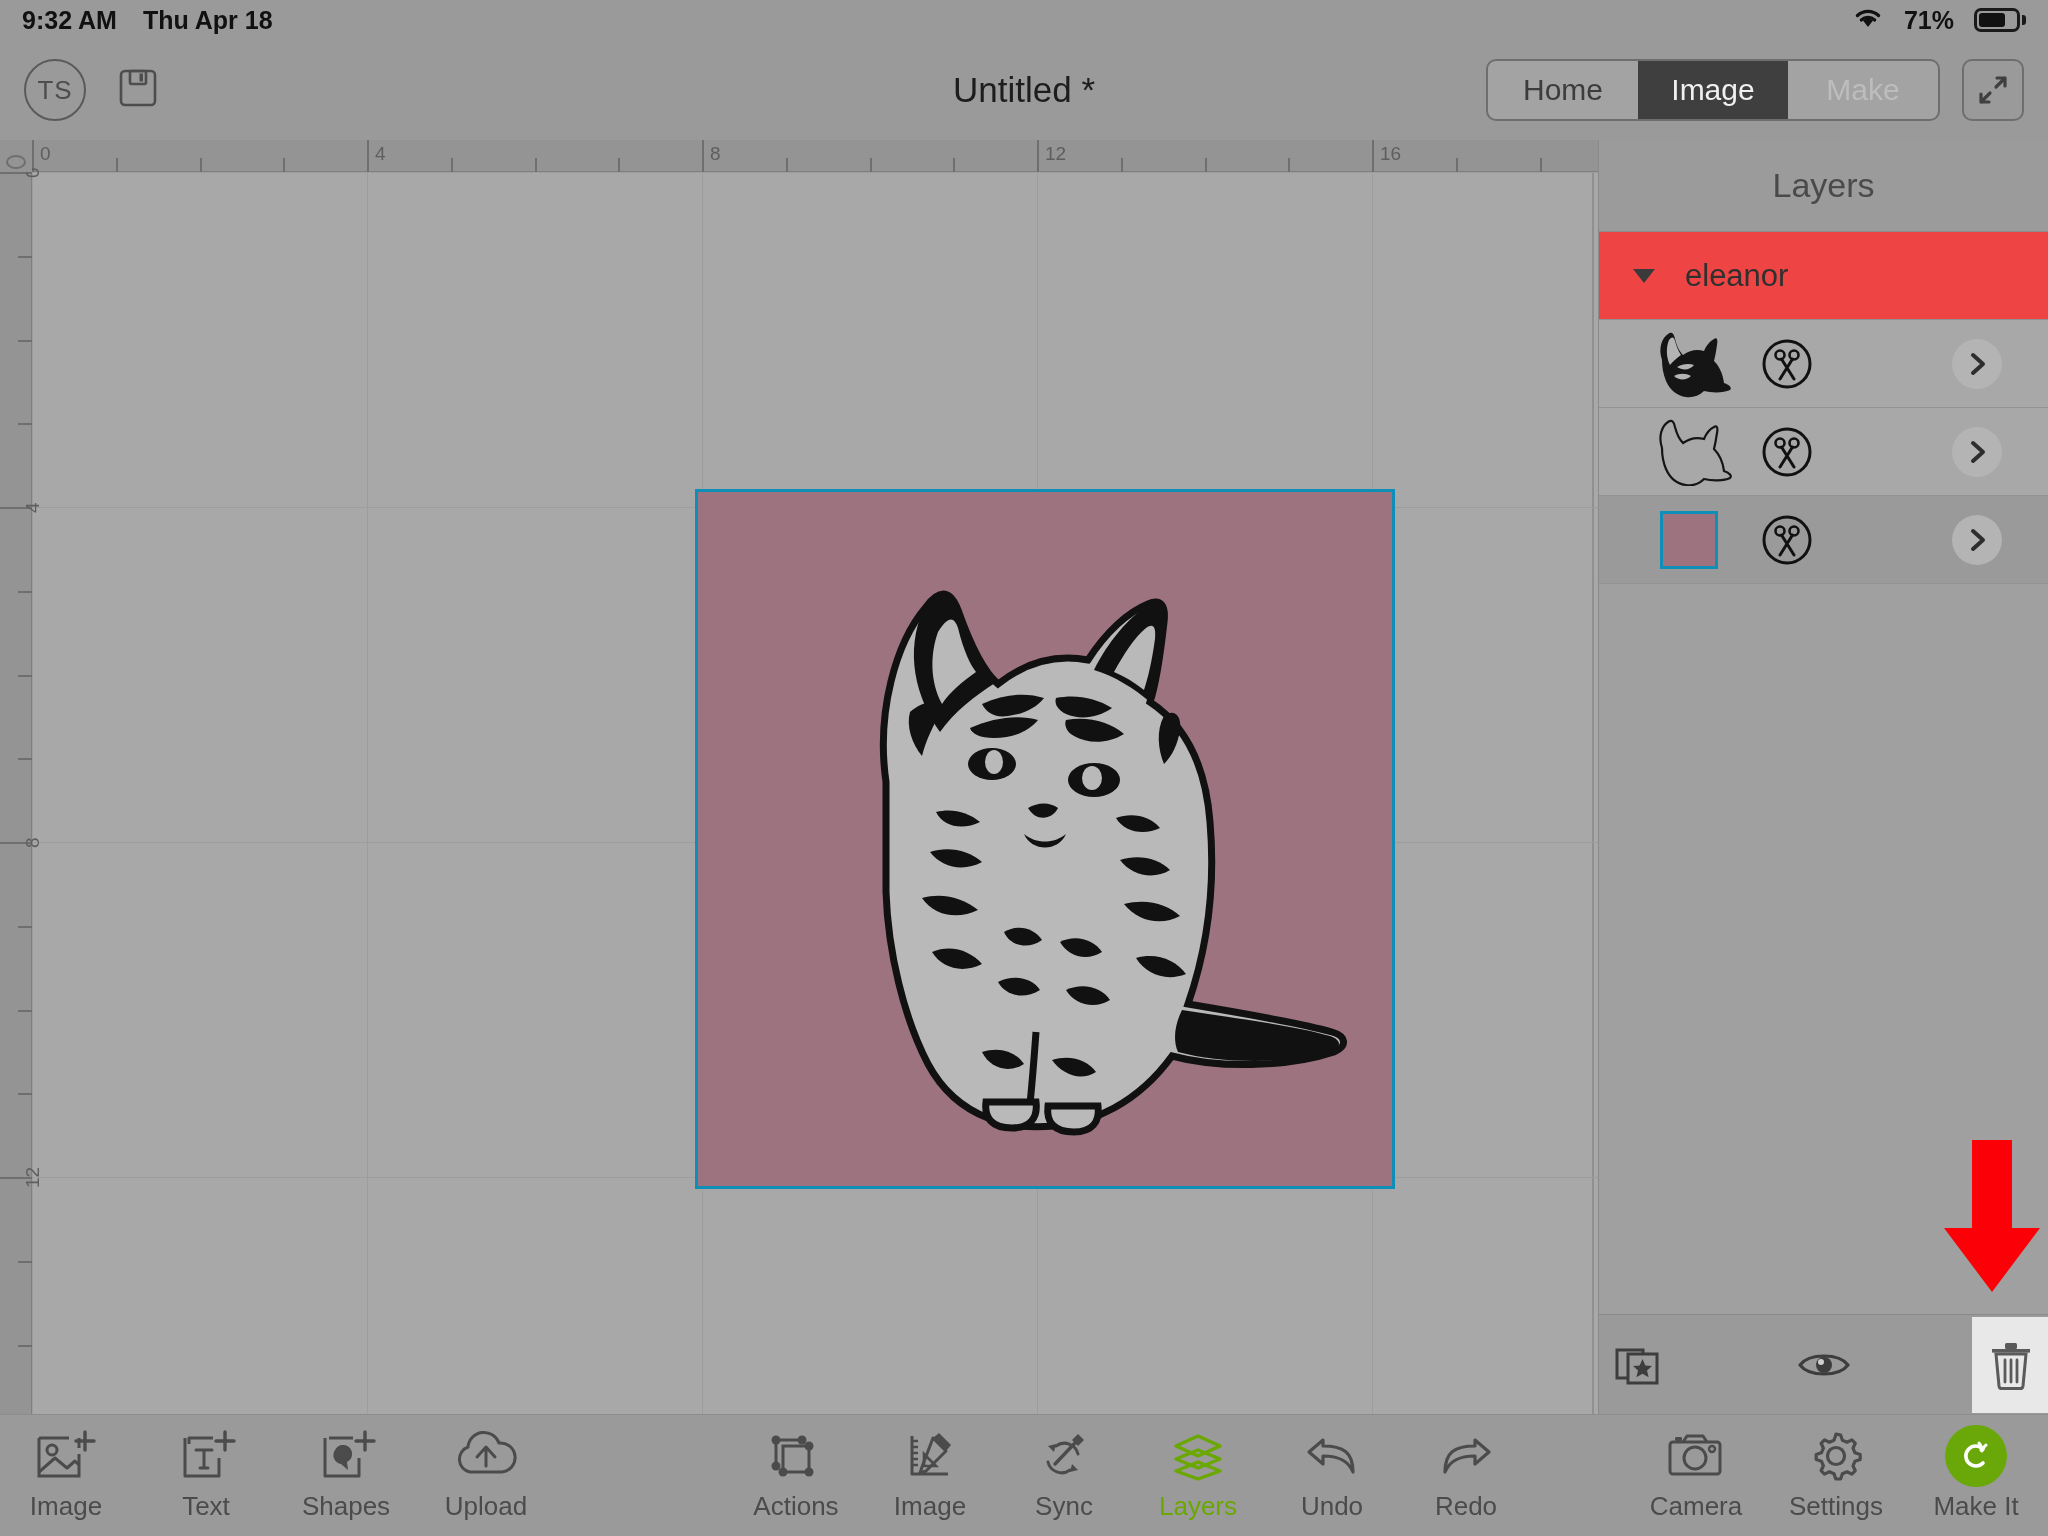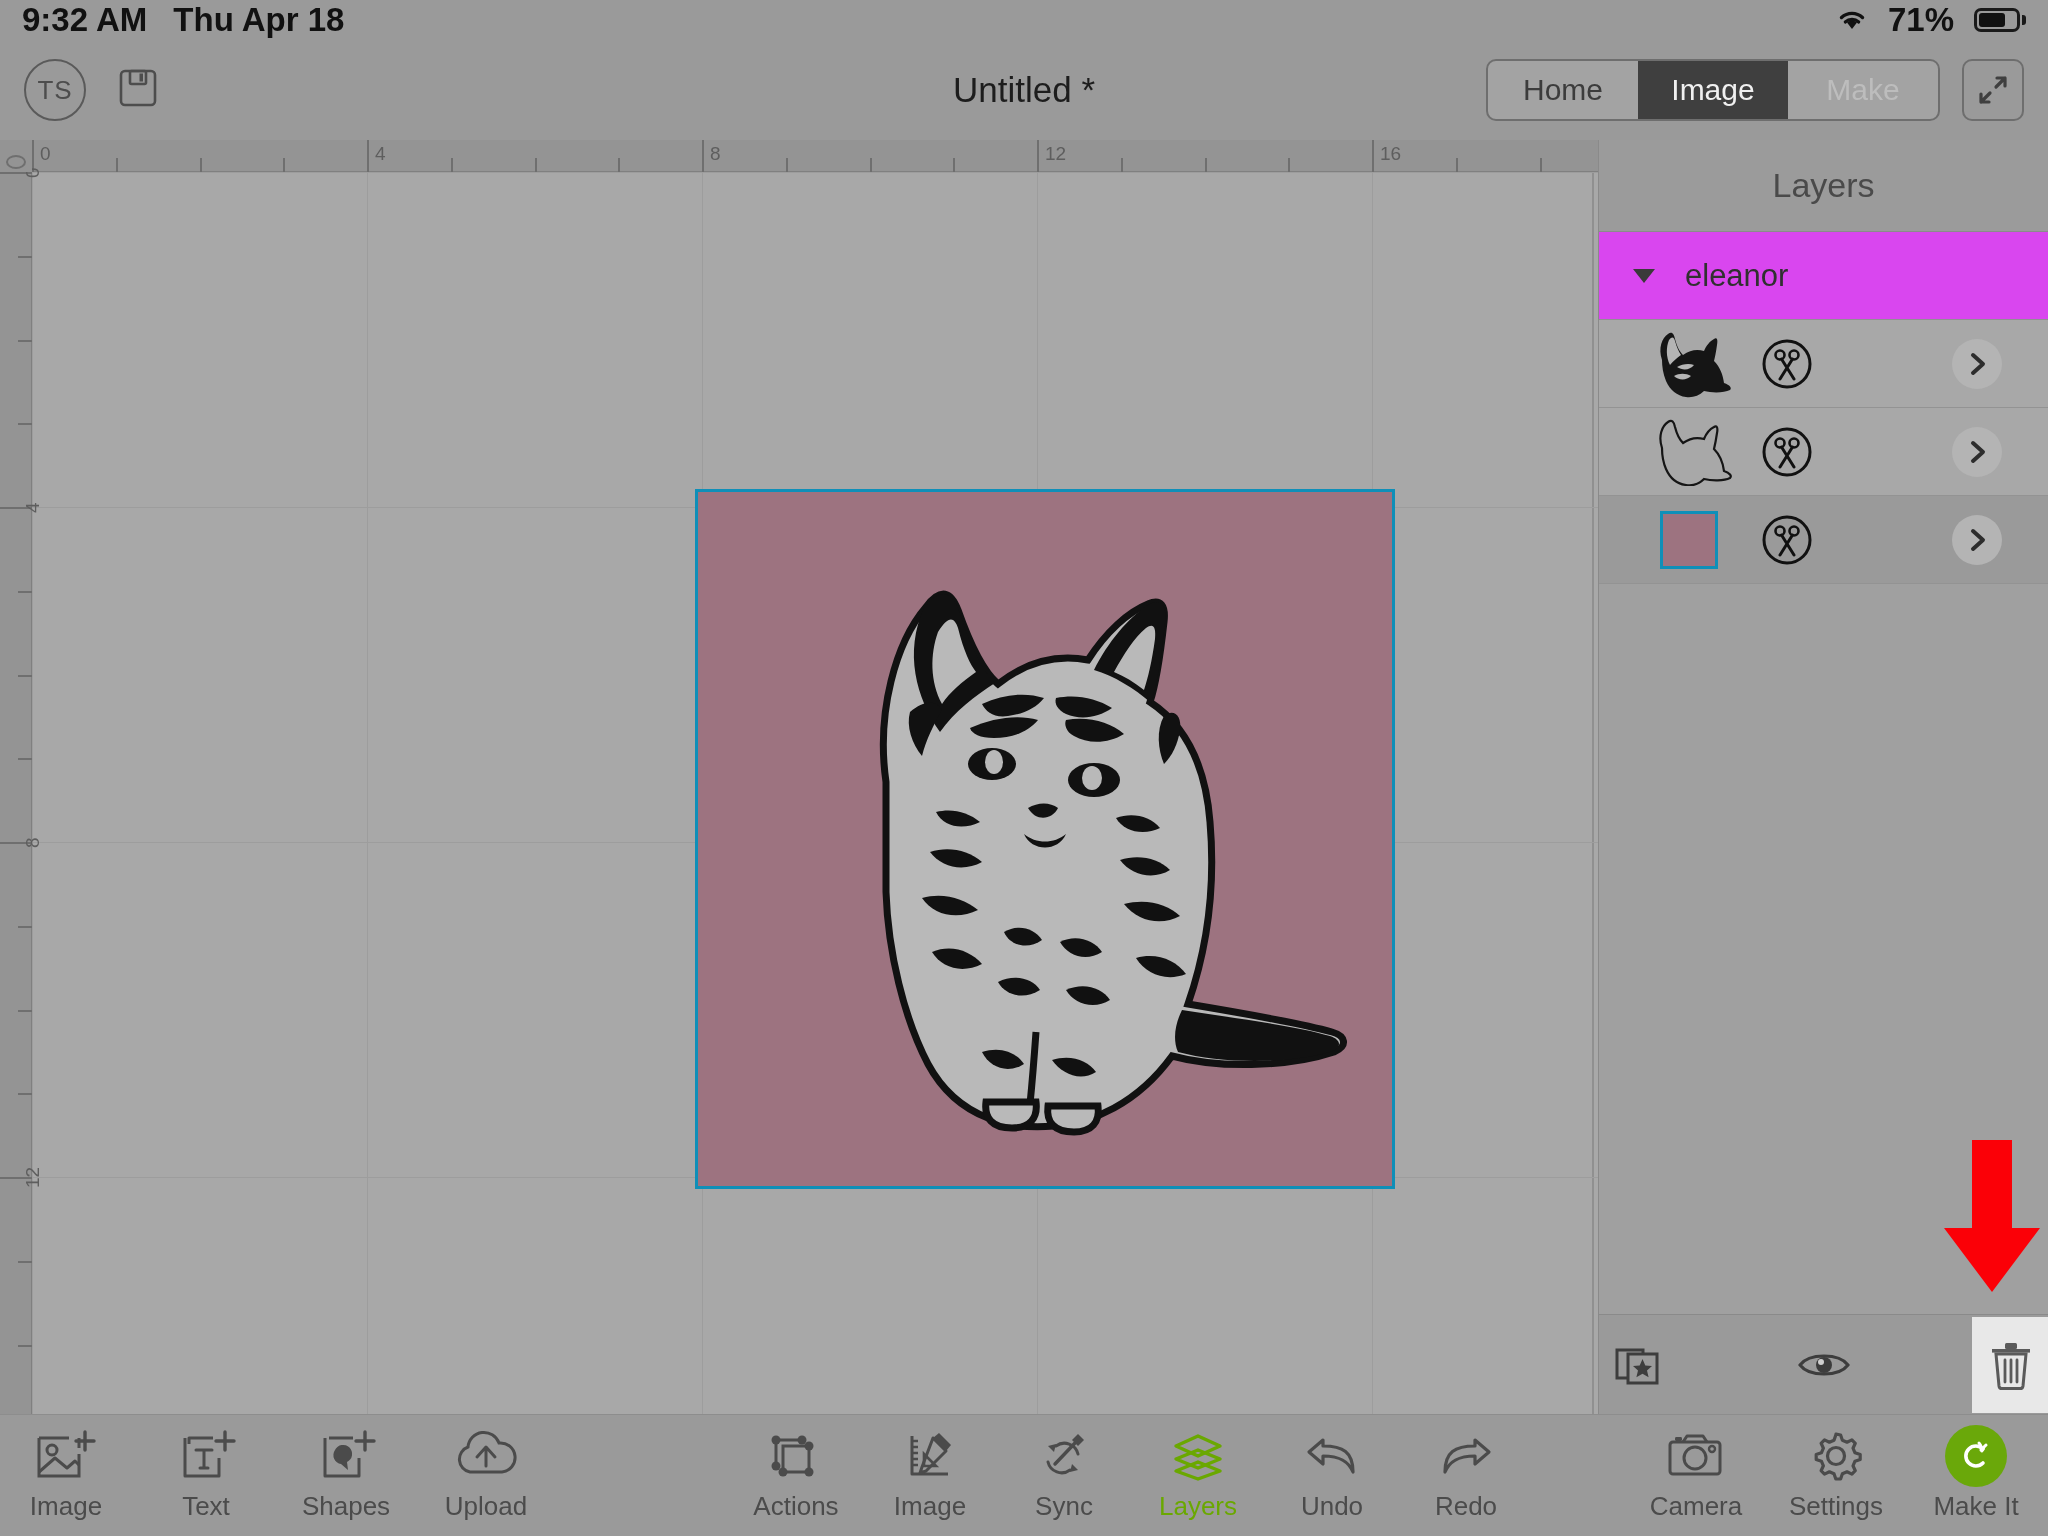--- a/index.html
+++ b/index.html
@@ -8,21 +8,21 @@
     font-family:"Liberation Sans", sans-serif;
     background:#9a9a9a;
     -webkit-font-smoothing:antialiased;
   }
   #app { position:relative; width:2048px; height:1536px; }
 
   
   .statusbar {
     position:absolute; left:0; top:0; width:2048px; height:40px;
     background:#9a9a9a; display:flex; align-items:center;
-    padding:0 22px; color:#111; font-size:33px; font-weight:600;
+    padding:0 22px; color:#111; font-size:25px; font-weight:600;
   }
   .sb-left { display:flex; align-items:center; gap:26px; }
   .sb-right { margin-left:auto; display:flex; align-items:center; gap:20px; }
   .wifi-icon { display:block; }
   .batt { display:flex; align-items:center; }
   .batt-body {
     width:46px; height:24px; border:3px solid #1a1a1a; border-radius:7px;
     padding:2px; display:flex; align-items:center;
   }
   .batt-fill { height:100%; background:#111; border-radius:3px; }
@@ -107,21 +107,21 @@
     position:absolute; left:1598px; top:140px; width:450px; height:1274px;
     background:#a0a0a0; border-left:1px solid #8a8a8a;
   }
   .layers-header {
     height:92px; display:flex; align-items:center; justify-content:center;
     font-size:34px; color:#4a4a4a; background:#9b9b9b;
     border-bottom:1px solid #8b8b8b;
   }
   .group-row {
     height:88px; display:flex; align-items:center; padding-left:34px;
-    background:#d946ef; border-bottom:1px solid #919191; cursor:pointer;
+    background:#ef4444; border-bottom:1px solid #919191; cursor:pointer;
   }
   .caret {
     width:0; height:0; border-left:11px solid transparent;
     border-right:11px solid transparent; border-top:14px solid #3a3a3a;
     margin-right:30px;
   }
   .group-name { font-size:31px; color:#303030; }
   .layer-row {
     height:88px; display:flex; align-items:center;
     border-bottom:1px solid #939393; background:#a8a8a8;

